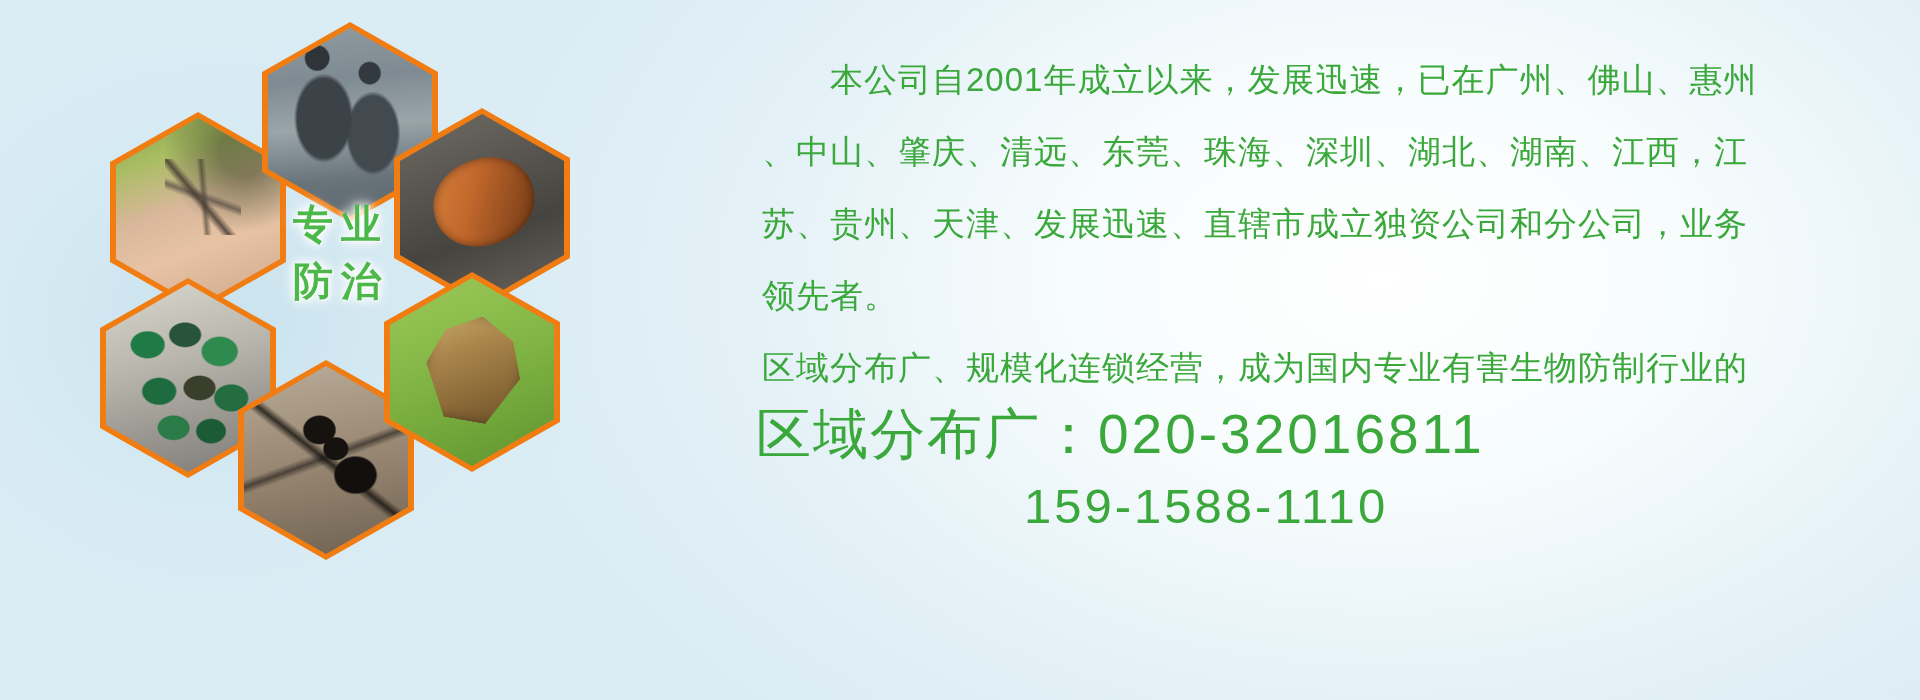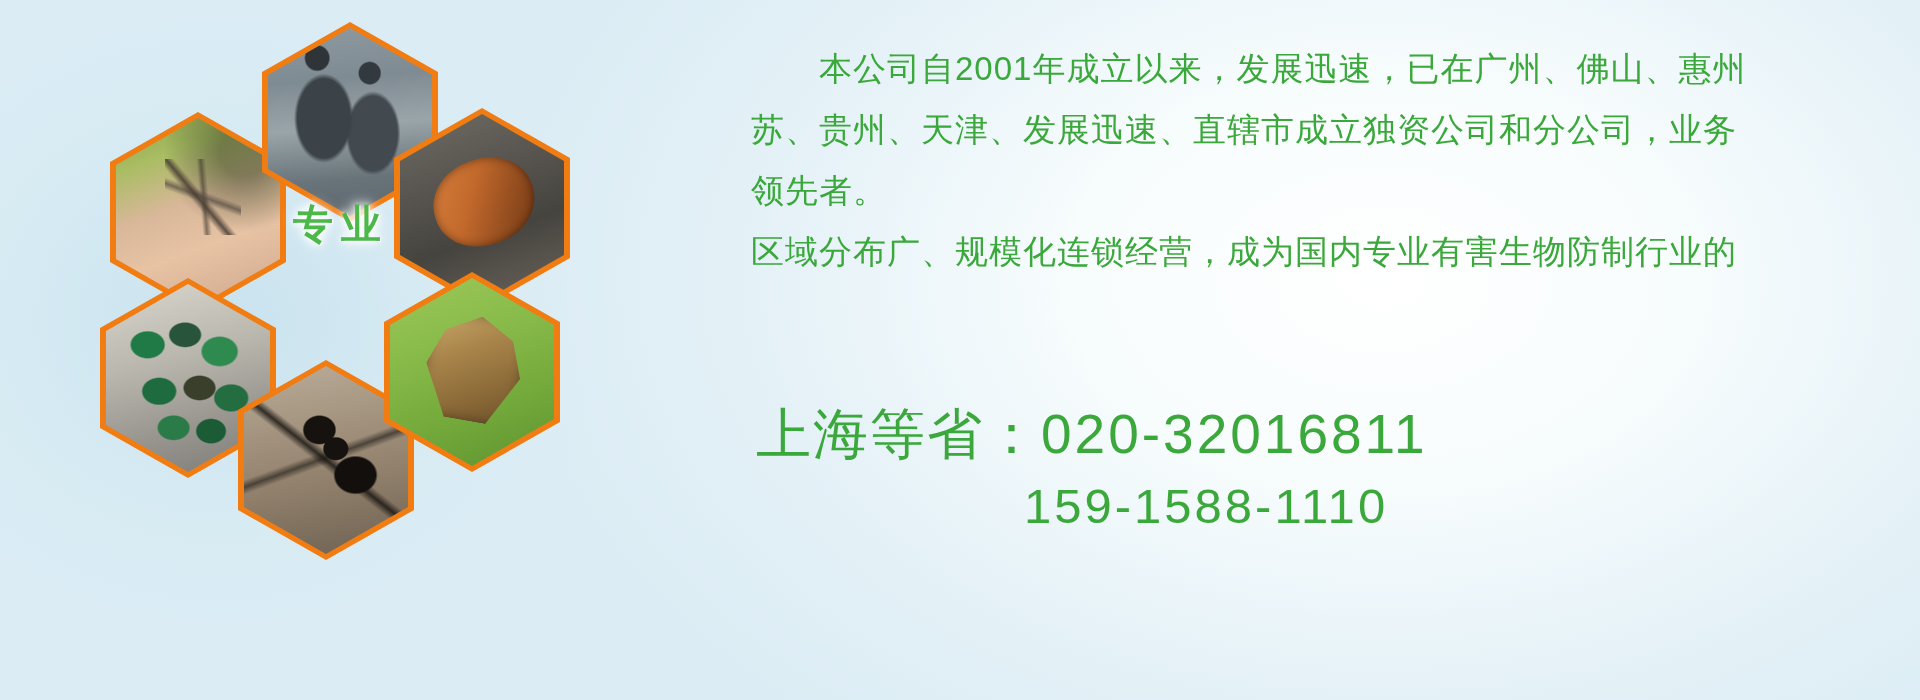--- a/index.html
+++ b/index.html
@@ -125,21 +125,21 @@
     z-index:6;
   }
   .hex-label .l2{display:block;}
 
   
   .copy{
     position:absolute;left:746px;top:36px;width:1120px;
     color:#3aa83a;font-size:33px;line-height:56px;font-weight:500;
     letter-spacing:1px;
   }
-  .copy p{margin:5px;white-space:nowrap;}
+  .copy p{margin:16px;white-space:nowrap;}
   .copy p.indent{text-indent:68px;}
 
   .contact{
     position:absolute;left:756px;top:398px;width:1060px;
     color:#3aa83a;font-weight:500;letter-spacing:2px;
   }
   .contact .line1{font-size:55px;line-height:72px;white-space:nowrap;}
   .contact .line2{font-size:49px;line-height:72px;white-space:nowrap;padding-left:268px;}
   .contact .num{letter-spacing:3px;text-align:center;}
 </style>
@@ -181,28 +181,30 @@
     </div>
 
     <div class="hex h6">
       <div class="inner">
         <div class="art stinkbug"></div>
       </div>
     </div>
 
     <div class="hex-label">
       <span class="l1">专业</span>
+      <span class="l2">防治</span>
     </div>
   </div>
 
   <div class="copy">
     <p class="indent">本公司自2001年成立以来，发展迅速，已在广州、佛山、惠州</p>
+    <p>、中山、肇庆、清远、东莞、珠海、深圳、湖北、湖南、江西，江</p>
     <p>苏、贵州、天津、发展迅速、直辖市成立独资公司和分公司，业务</p>
     <p>领先者。</p>
     <p>区域分布广、规模化连锁经营，成为国内专业有害生物防制行业的</p>
   </div>
 
   <div class="contact">
-    <div class="line1"><span>上海等省：</span><span class="num">020-32016811</span></div>
+    <div class="line1"><span>区域分布广：</span><span class="num">020-32016811</span></div>
     <div class="line2"><span class="num">159-1588-1110</span></div>
   </div>
 
 </div>
 
 </body></html>

